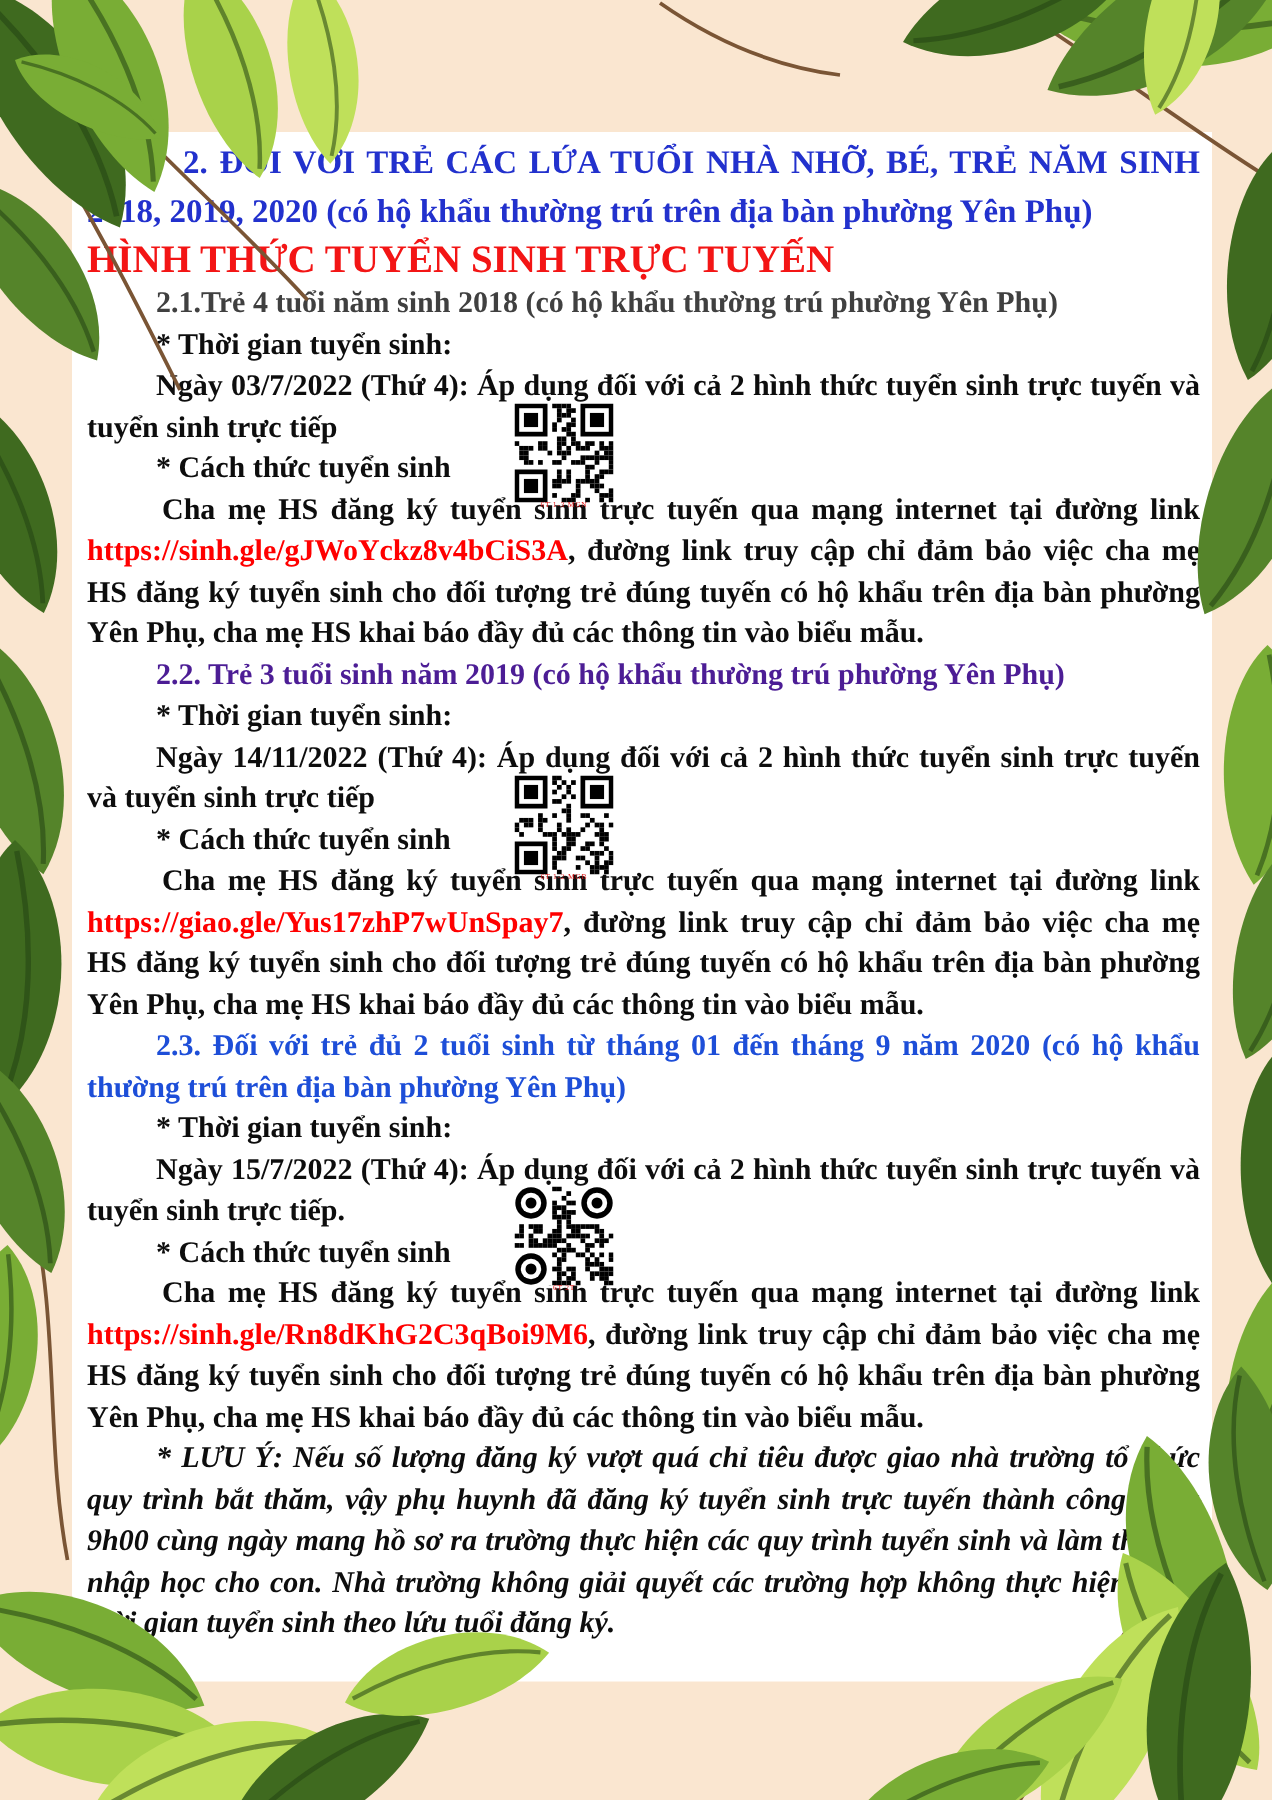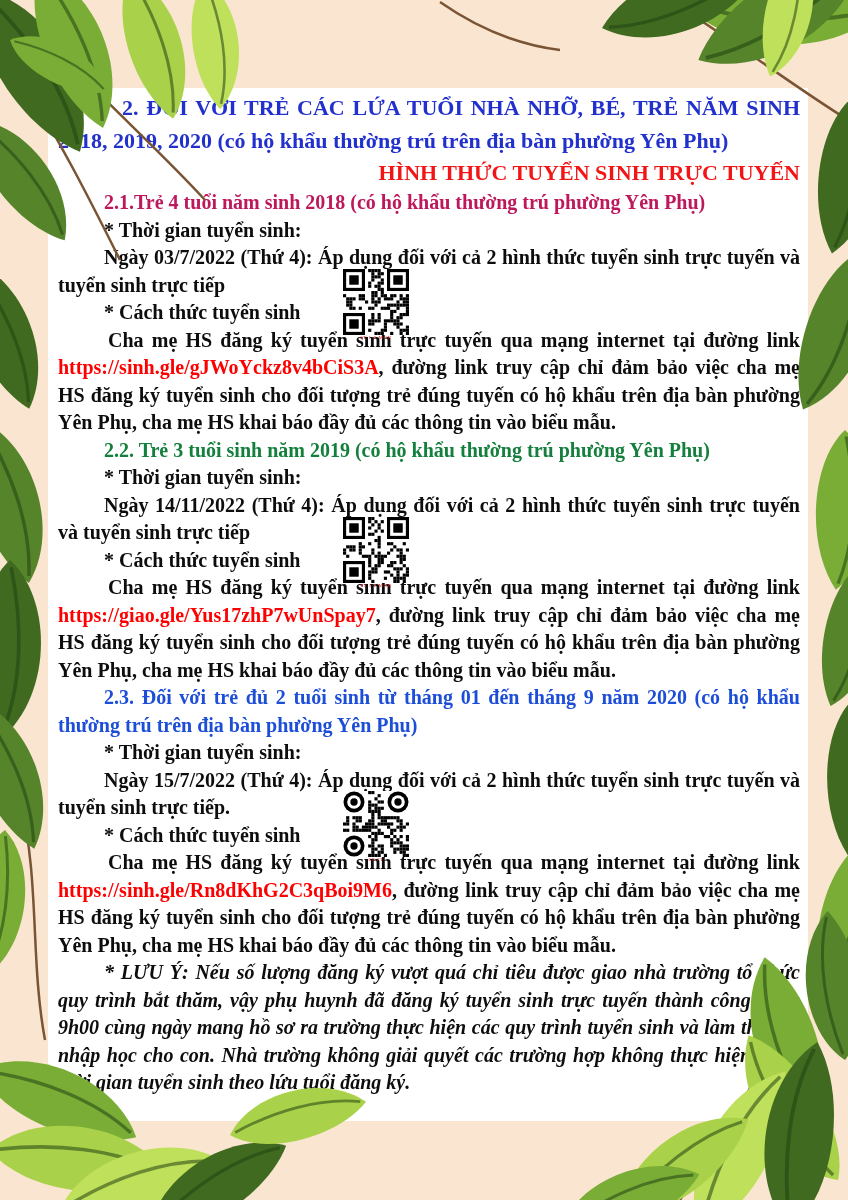--- a/index.html
+++ b/index.html
@@ -10,23 +10,23 @@
   }
   .content-box{
     position:absolute;left:48px;top:88px;width:760px;box-sizing:border-box;
     background:#ffffff;
     padding:3px 8px 24px 10px;
     font-weight:bold;font-size:20px;line-height:27.5px;color:#0d0d0d;
     z-index:2;
   }
   .para{margin:0;text-align:justify;text-indent:46px;}
   .doc-title{margin:0;text-align:justify;text-indent:64px;font-size:22px;line-height:33px;color:#2231cd;}
-  .doc-subtitle{margin:0;text-align:right;text-indent:0;font-size:22px;line-height:32px;color:#f31515;}
-  .h-pink{color:#be185d;}
-  .h-black{color:#15803d;}
+  .doc-subtitle{margin:0;text-align:left;text-indent:0;font-size:26px;line-height:32px;color:#f31515;}
+  .h-pink{color:#404040;}
+  .h-black{color:#4c1d95;}
   .h-plum{color:#1d4ed8;}
   .section{position:relative;}
   .link{color:#ff0000;}
   .para-link{text-indent:50px;}
   .note{font-style:italic;}
   .qr{position:absolute;left:285px;width:66px;text-align:center;z-index:1;}
   .qr-top-a{top:80px;}
   .qr-top-b{top:107px;}
   .qr svg{display:block;background:#fff;}
   .qr-caption{font-size:5px;line-height:6px;color:#e01818;font-weight:normal;letter-spacing:.5px;}

